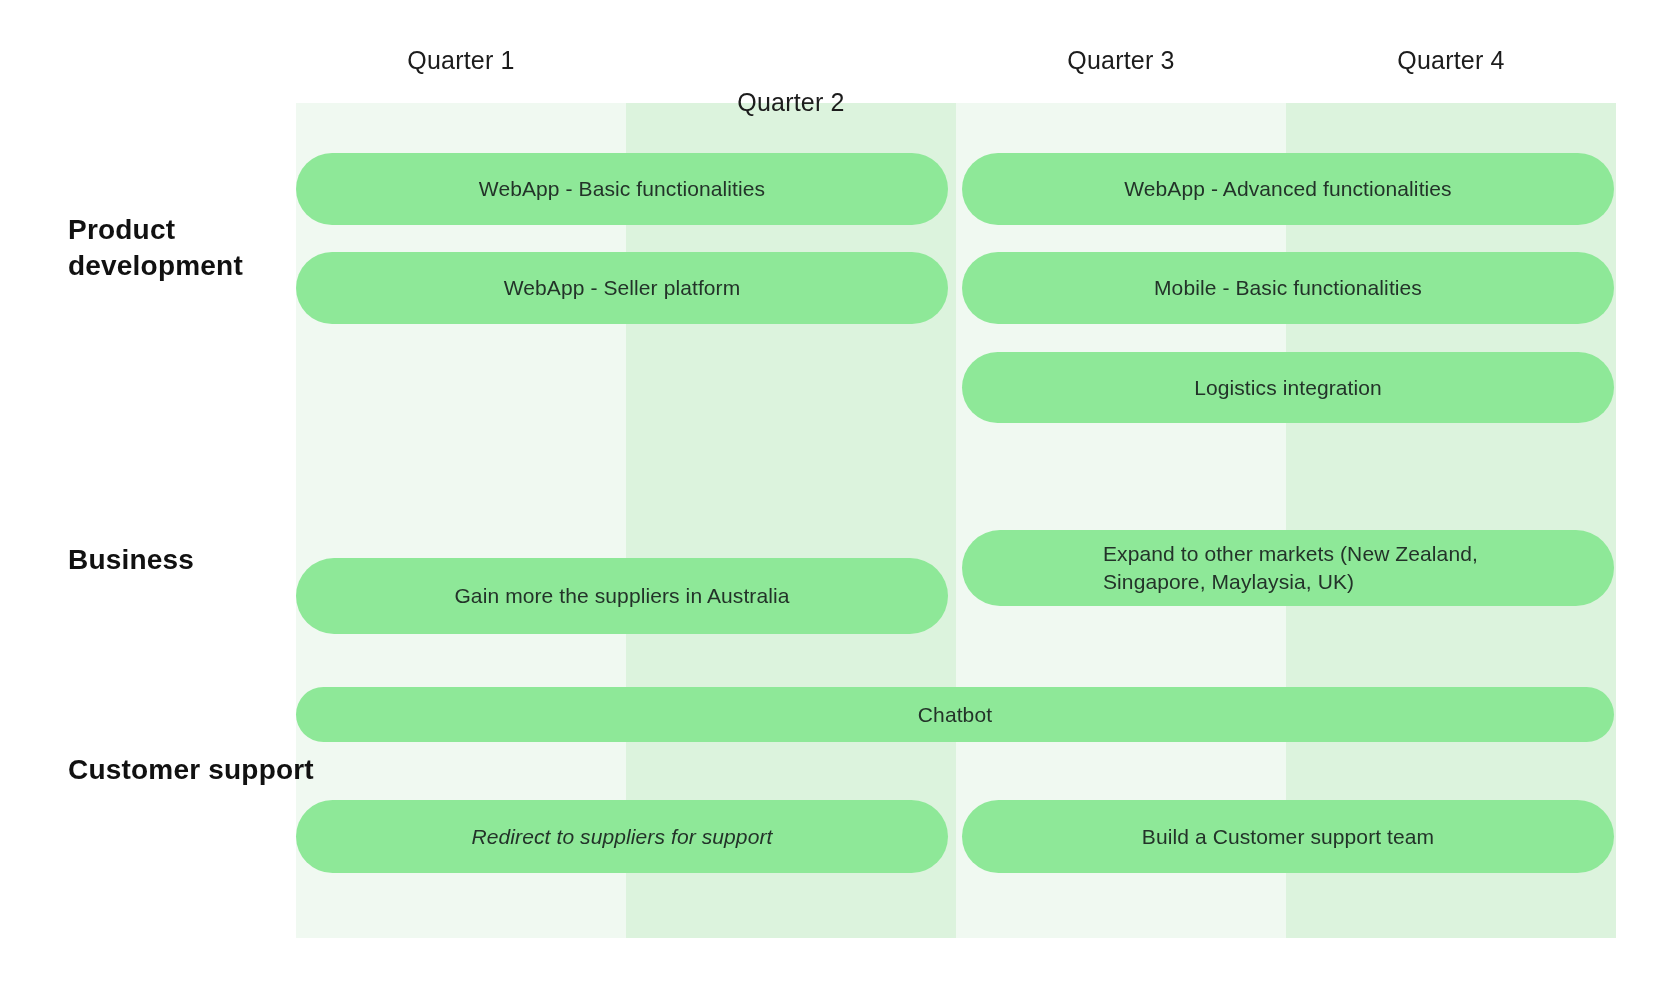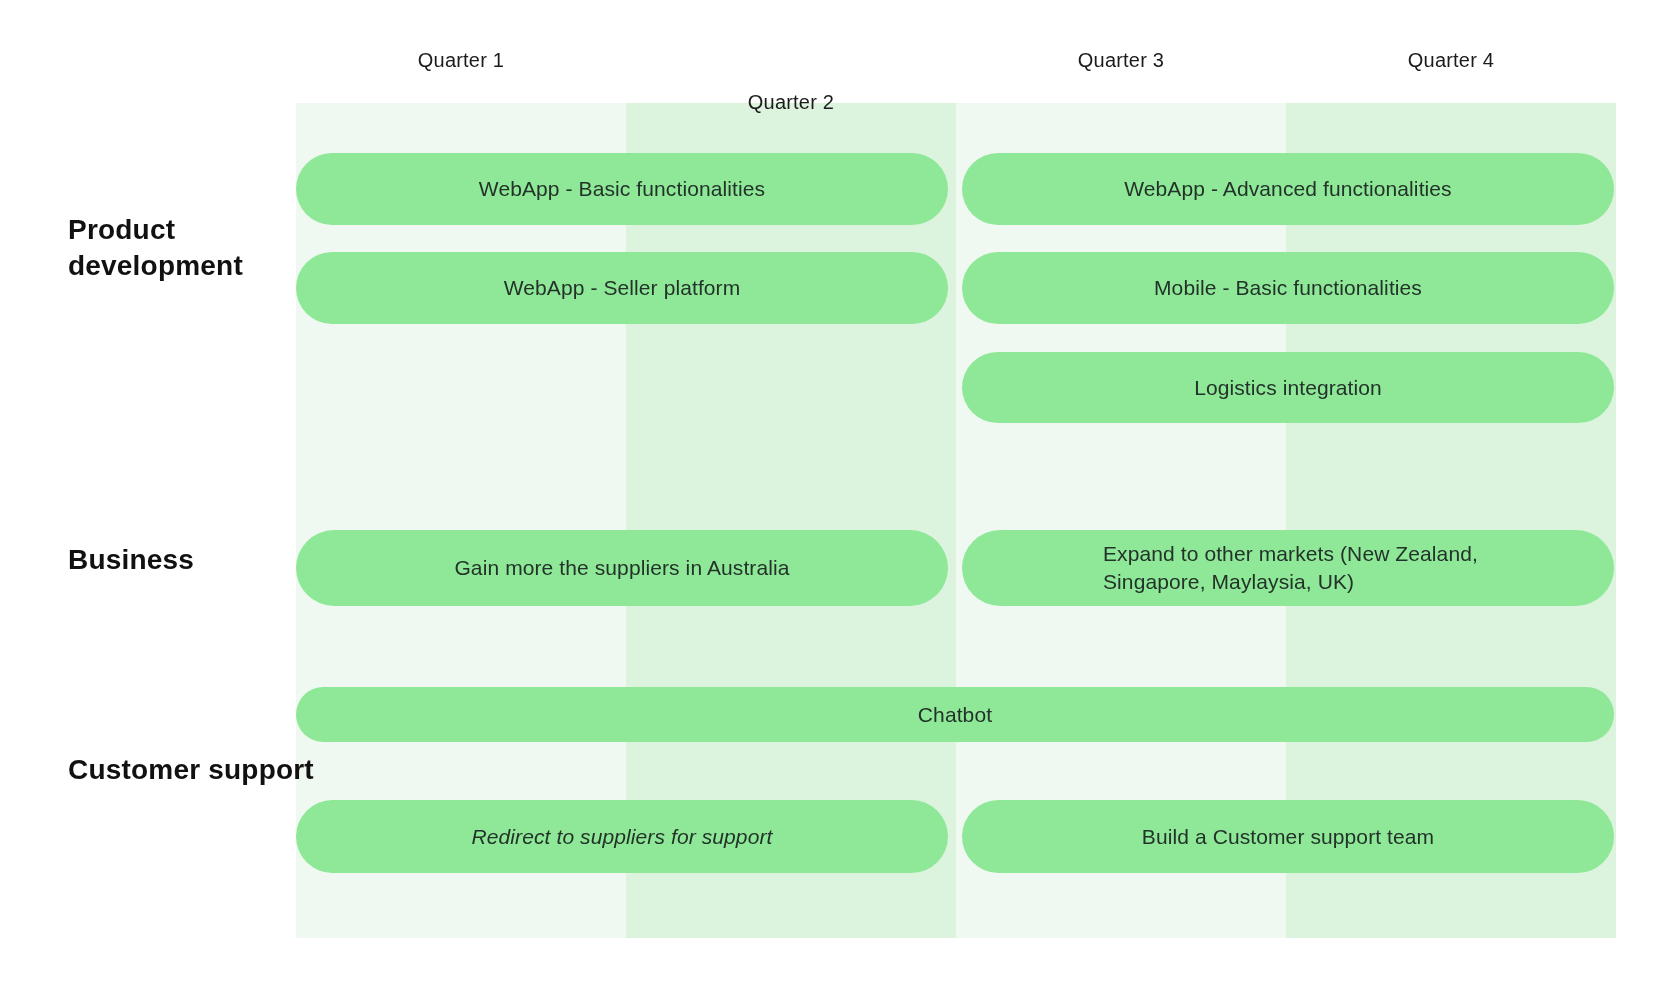--- a/index.html
+++ b/index.html
@@ -21,21 +21,21 @@
     height: 835px;
   }
   .col-band.light { background: var(--col-light); }
   .col-band.dark  { background: var(--col-dark); }
   .quarter-header {
     position: absolute;
     top: 40px;
     height: 40px;
     line-height: 40px;
     text-align: center;
-    font-size: 20px;
+    font-size: 25px;
     font-weight: 500;
     color: var(--header-text);
     letter-spacing: 0.2px;
   }
   .row-label {
     position: absolute;
     left: 68px;
     width: 250px;
     font-size: 28px;
     font-weight: 700;
@@ -98,21 +98,21 @@
       </div>
       <div class="bar" style="left: 296px; width: 652px; top: 252px; height: 72px; border-radius: 36px;">
         <span class="bar-label">WebApp - Seller platform</span>
       </div>
       <div class="bar" style="left: 962px; width: 652px; top: 252px; height: 72px; border-radius: 36px;">
         <span class="bar-label">Mobile - Basic functionalities</span>
       </div>
       <div class="bar" style="left: 962px; width: 652px; top: 352px; height: 71px; border-radius: 35.5px;">
         <span class="bar-label">Logistics integration</span>
       </div>
-      <div class="bar" style="left: 296px; width: 652px; top: 530px; height: 76px; border-radius: 38px;">
+      <div class="bar" style="left: 296px; width: 652px; top: 558px; height: 76px; border-radius: 38px;">
         <span class="bar-label">Gain more the suppliers in Australia</span>
       </div>
       <div class="bar align-left" style="left: 962px; width: 652px; top: 530px; height: 76px; border-radius: 38px;">
         <span class="bar-label" style="max-width: 470px; margin-left: 44px;">Expand to other markets (New Zealand, Singapore, Maylaysia, UK)</span>
       </div>
       <div class="bar" style="left: 296px; width: 1318px; top: 687px; height: 55px; border-radius: 36.5px;">
         <span class="bar-label">Chatbot</span>
       </div>
       <div class="bar" style="left: 296px; width: 652px; top: 800px; height: 73px; border-radius: 36.5px; font-style: italic;">
         <span class="bar-label">Redirect to suppliers for support</span>

